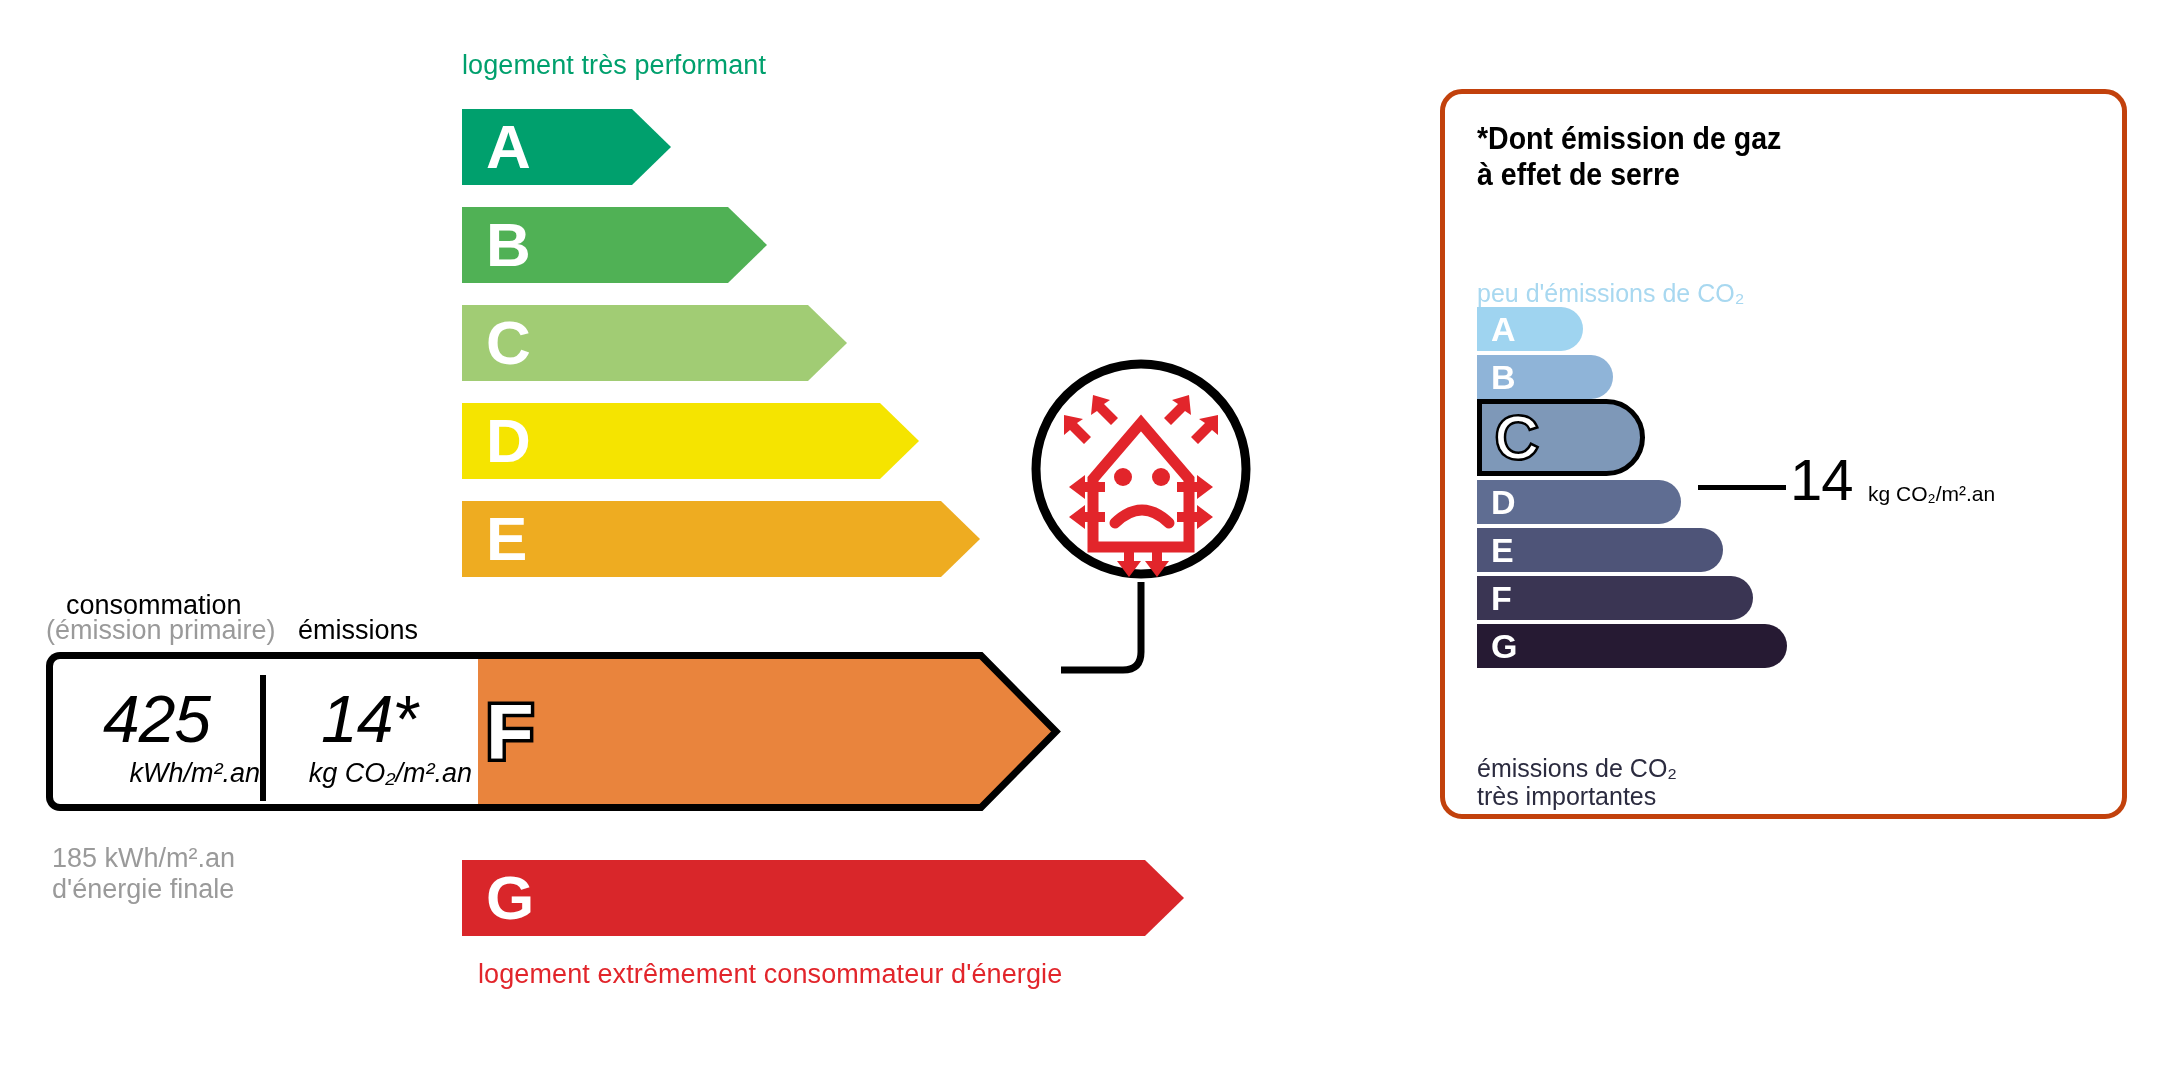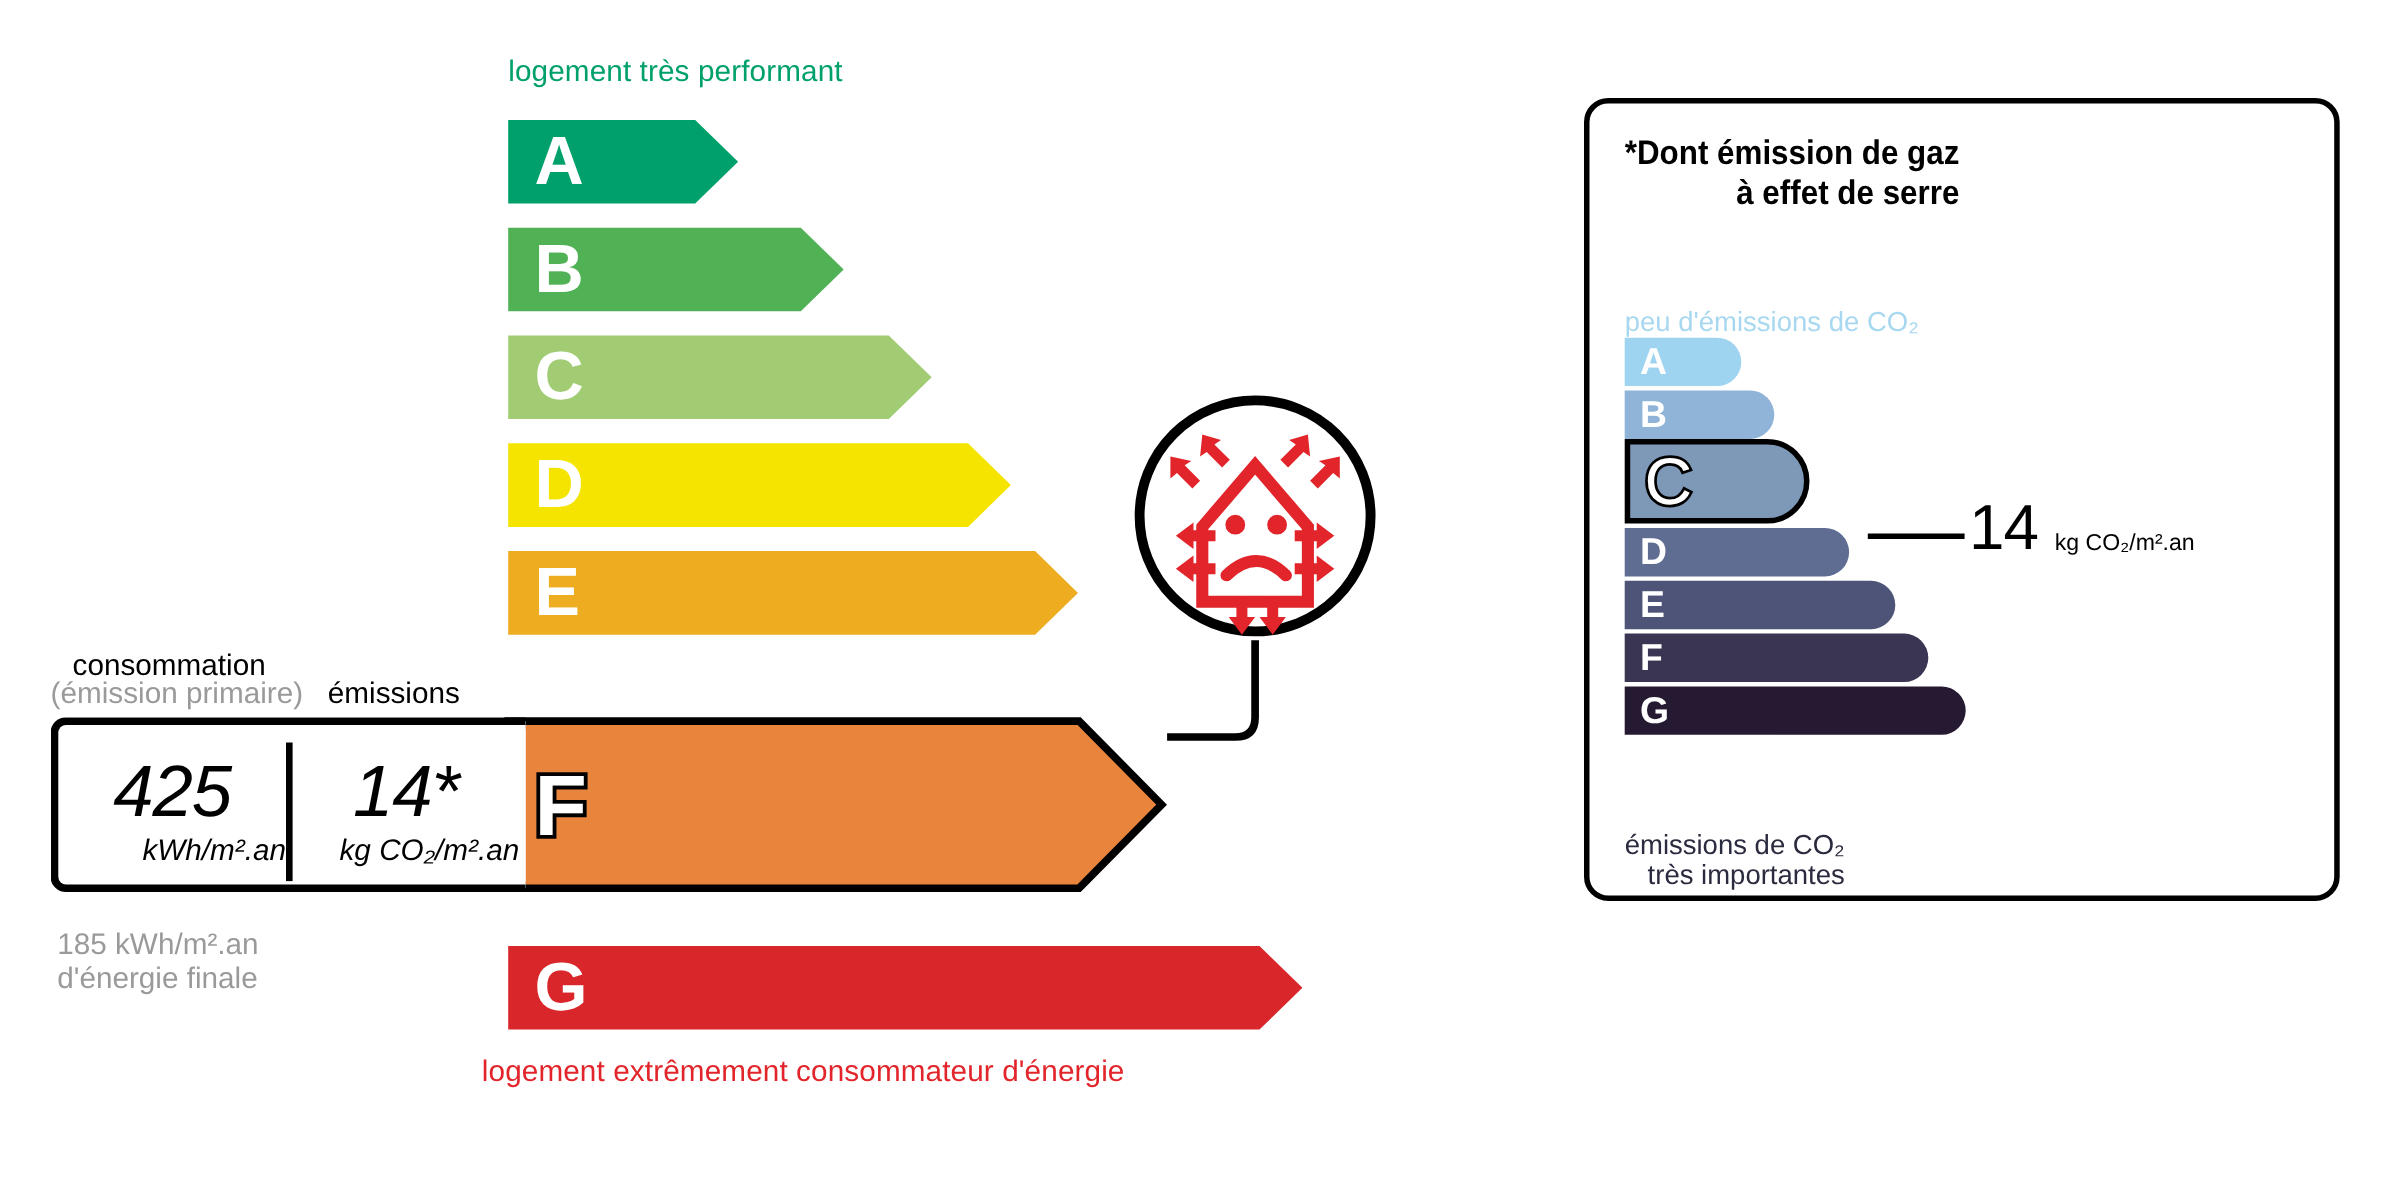--- a/index.html
+++ b/index.html
@@ -11,21 +11,21 @@
   .stage{position:absolute;left:0;top:0;width:2169px;height:1079px;}
 
   
   #energy-ladder{position:absolute;left:0;top:0;width:1380px;height:1069px;}
 
   .top-caption{
     position:absolute;left:462px;top:50px;
     font-size:27px;color:#00a06d;letter-spacing:.1px;white-space:nowrap;
   }
   .bottom-caption{
-    position:absolute;left:438px;top:959px;
+    position:absolute;left:478px;top:959px;
     font-size:27px;color:#e2252b;letter-spacing:.1px;white-space:nowrap;
   }
 
   .bar-row{position:absolute;left:462px;}
   .bar-svg{display:block;overflow:visible;}
   .bar-letter{
     position:absolute;left:24px;top:50%;transform:translateY(-50%);
     font-size:62px;font-weight:bold;color:#ffffff;line-height:1;
     pointer-events:none;
   }
@@ -66,23 +66,22 @@
     position:absolute;left:52px;top:843px;font-size:27px;color:#9a9a9a;
     line-height:1.15;white-space:nowrap;
   }
 
   
   #house-badge{position:absolute;left:1031px;top:357px;width:220px;height:360px;}
 
   
   #co2-panel{
     position:absolute;left:1440px;top:89px;width:687px;height:730px;
-    border:5px solid #000000;border-radius:22px;background:#ffffff;
+    border:5px solid #c2410c;border-radius:22px;background:#ffffff;
     box-sizing:border-box;
-    text-align:right;
   }
   #co2-title{
     position:absolute;left:32px;top:27px;font-size:31px;font-weight:bold;
     color:#000;line-height:1.17;white-space:nowrap;
     font-family:"Liberation Sans Narrow","Liberation Sans",sans-serif;
     transform:scaleX(.92);transform-origin:left top;
   }
   #co2-top-caption{
     position:absolute;left:32px;top:185px;font-size:25px;color:#a8d8f0;white-space:nowrap;
   }

